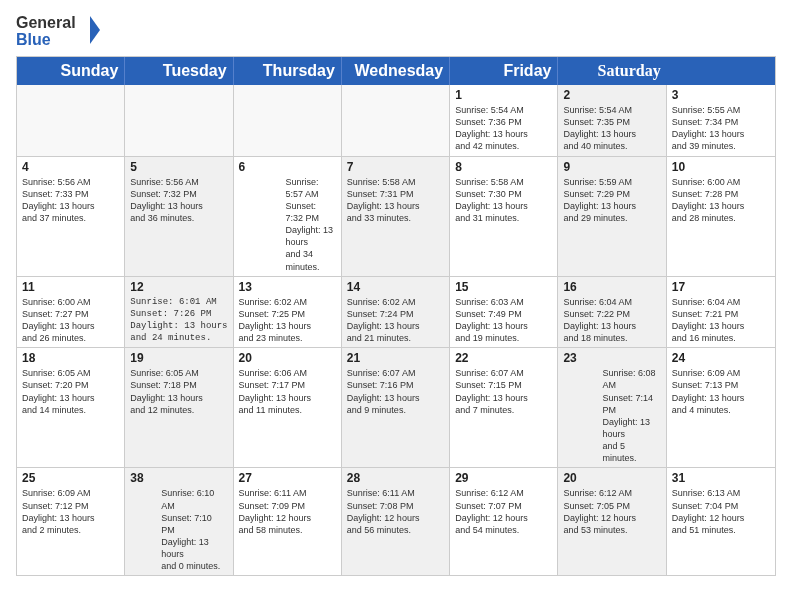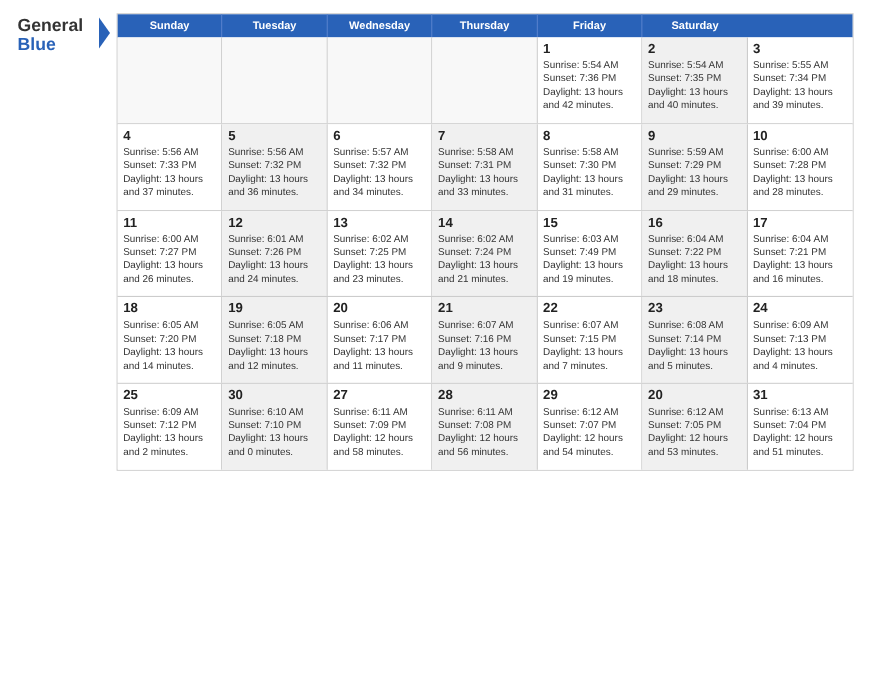--- a/index.html
+++ b/index.html
@@ -8,21 +8,21 @@
       background: #fff;
       width: 792px;
       height: 612px;
       overflow: hidden;
     }
     .page {
       width: 792px;
       height: 436px;
       padding: 12px 16px 8px 16px;
       display: flex;
-      flex-direction: row;
+      flex-direction: column;
     }
     .header {
       display: flex;
       justify-content: space-between;
       align-items: flex-start;
       margin-bottom: 8px;
     }
     .logo {
       display: flex;
       align-items: center;
@@ -48,27 +48,27 @@
       flex-direction: column;
       border: 1px solid #ccc;
     }
     .cal-header {
       display: grid;
       grid-template-columns: repeat(7, 1fr);
       background: #2962b8;
     }
     .cal-header-cell {
       color: #fff;
-      font-size: 10px;
+      font-size: 16px;
       font-weight: bold;
       padding: 5px 6px;
-      text-align: center;
+      text-align: right;
       border-right: 1px solid #5580cc;
     }
-    .cal-header-cell:last-child { border-right: none; }
+    .cal-header-cell:last-child { border-right: none; font-family: Liberation Serif, serif; }
     .cal-body {
       display: flex;
       flex-direction: column;
       flex: 1;
     }
     .cal-row {
       display: grid;
       grid-template-columns: repeat(7, 1fr);
       flex: 1;
       border-top: 1px solid #ccc;
@@ -112,22 +112,22 @@
     <div class="title-block">
       <div class="month-year"></div>
       <div class="location"></div>
     </div>
   </div>
 
   <div class="calendar">
     <div class="cal-header">
     <div class="cal-header-cell">Sunday</div>
         <div class="cal-header-cell">Tuesday</div>
+        <div class="cal-header-cell">Thursday</div>
         <div class="cal-header-cell">Wednesday</div>
-        <div class="cal-header-cell">Thursday</div>
         <div class="cal-header-cell">Friday</div>
         <div class="cal-header-cell">Saturday</div>
       </div>
     <div class="cal-body">
     <div class="cal-row">
           <div class="cal-cell empty"></div>
           <div class="cal-cell empty"></div>
           <div class="cal-cell empty"></div>
           <div class="cal-cell empty"></div>
           <div class="cal-cell">
@@ -162,21 +162,21 @@
           </div>
           <div class="cal-cell shaded">
             <div class="day-num">5</div>
             <div class="cell-text" style="white-space: pre-line;">Sunrise: 5:56 AM
 Sunset: 7:32 PM
 Daylight: 13 hours
 and 36 minutes.</div>
           </div>
           <div class="cal-cell">
             <div class="day-num">6</div>
-            <div class="cell-text" style="white-space: pre-line;">Sunrise: 5:57 AM
+            <div class="cell-text" style="white-space: pre-line; margin-left: 47px;">Sunrise: 5:57 AM
 Sunset: 7:32 PM
 Daylight: 13 hours
 and 34 minutes.</div>
           </div>
           <div class="cal-cell shaded">
             <div class="day-num">7</div>
             <div class="cell-text" style="white-space: pre-line;">Sunrise: 5:58 AM
 Sunset: 7:31 PM
 Daylight: 13 hours
 and 33 minutes.</div>
@@ -206,21 +206,21 @@
         <div class="cal-row">
           <div class="cal-cell">
             <div class="day-num">11</div>
             <div class="cell-text" style="white-space: pre-line;">Sunrise: 6:00 AM
 Sunset: 7:27 PM
 Daylight: 13 hours
 and 26 minutes.</div>
           </div>
           <div class="cal-cell shaded">
             <div class="day-num">12</div>
-            <div class="cell-text" style="white-space: pre-line;">Sunrise: 6:01 AM
+            <div class="cell-text" style="white-space: pre-line; font-family: Liberation Mono, monospace;">Sunrise: 6:01 AM
 Sunset: 7:26 PM
 Daylight: 13 hours
 and 24 minutes.</div>
           </div>
           <div class="cal-cell">
             <div class="day-num">13</div>
             <div class="cell-text" style="white-space: pre-line;">Sunrise: 6:02 AM
 Sunset: 7:25 PM
 Daylight: 13 hours
 and 23 minutes.</div>
@@ -285,21 +285,21 @@
           </div>
           <div class="cal-cell">
             <div class="day-num">22</div>
             <div class="cell-text" style="white-space: pre-line;">Sunrise: 6:07 AM
 Sunset: 7:15 PM
 Daylight: 13 hours
 and 7 minutes.</div>
           </div>
           <div class="cal-cell shaded">
             <div class="day-num">23</div>
-            <div class="cell-text" style="white-space: pre-line;">Sunrise: 6:08 AM
+            <div class="cell-text" style="white-space: pre-line; margin-left: 39px;">Sunrise: 6:08 AM
 Sunset: 7:14 PM
 Daylight: 13 hours
 and 5 minutes.</div>
           </div>
           <div class="cal-cell">
             <div class="day-num">24</div>
             <div class="cell-text" style="white-space: pre-line;">Sunrise: 6:09 AM
 Sunset: 7:13 PM
 Daylight: 13 hours
 and 4 minutes.</div>
@@ -307,22 +307,22 @@
         </div>
         <div class="cal-row">
           <div class="cal-cell">
             <div class="day-num">25</div>
             <div class="cell-text" style="white-space: pre-line;">Sunrise: 6:09 AM
 Sunset: 7:12 PM
 Daylight: 13 hours
 and 2 minutes.</div>
           </div>
           <div class="cal-cell shaded">
-            <div class="day-num">30</div>
-            <div class="cell-text" style="white-space: pre-line;">Sunrise: 6:10 AM
+            <div class="day-num">38</div>
+            <div class="cell-text" style="white-space: pre-line; margin-left: 31px;">Sunrise: 6:10 AM
 Sunset: 7:10 PM
 Daylight: 13 hours
 and 0 minutes.</div>
           </div>
           <div class="cal-cell">
             <div class="day-num">27</div>
             <div class="cell-text" style="white-space: pre-line;">Sunrise: 6:11 AM
 Sunset: 7:09 PM
 Daylight: 12 hours
 and 58 minutes.</div>

